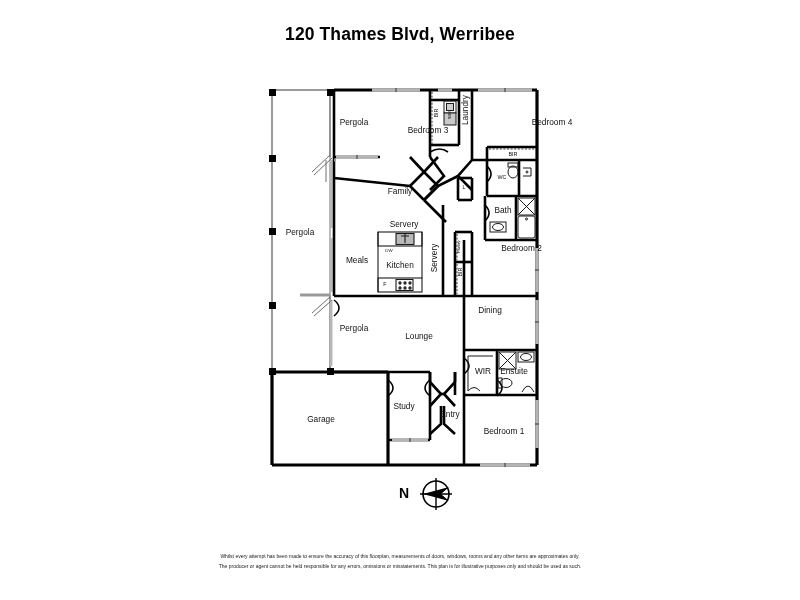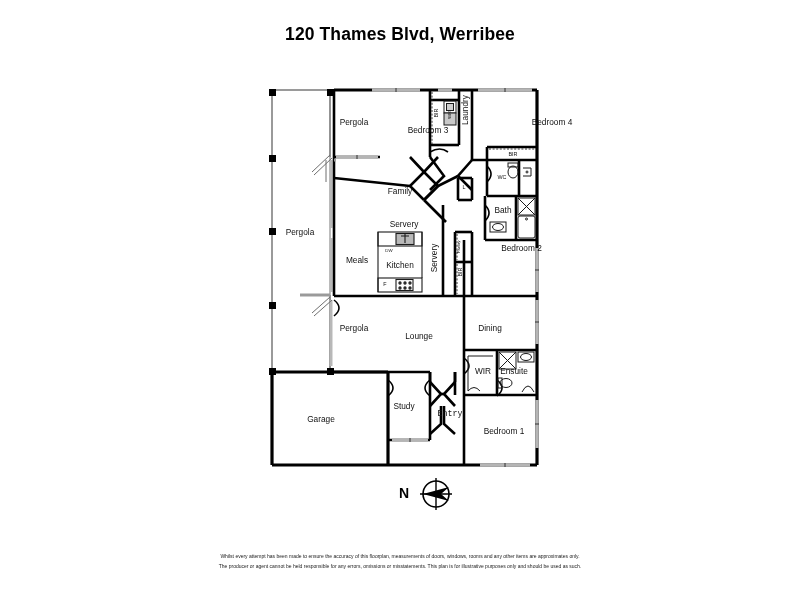--- a/index.html
+++ b/index.html
@@ -300,23 +300,23 @@
       <div class="lbl c " style="left: 354px; top: 328px;">Pergola</div>
       <div class="lbl c " style="left: 428px; top: 122px; margin-top: 8px;">Bedroom 3</div>
       <div class="lbl c " style="left: 508px; top: 122px; margin-left: 44px;">Bedroom 4</div>
       <div class="lbl c " style="left: 503px; top: 248px; padding-left: 37px;">Bedroom 2</div>
       <div class="lbl c " style="left: 504px; top: 431px;">Bedroom 1</div>
       <div class="lbl c " style="left: 400px; top: 191px; text-align: right;">Family</div>
       <div class="lbl c " style="left: 357px; top: 260px;">Meals</div>
       <div class="lbl c " style="left: 400px; top: 265px;">Kitchen</div>
       <div class="lbl c " style="left: 404px; top: 224px;">Servery</div>
       <div class="lbl c " style="left: 419px; top: 336px;">Lounge</div>
-      <div class="lbl c " style="left: 490px; top: 328px;">Dining</div>
+      <div class="lbl c " style="left: 490px; top: 310px;">Dining</div>
       <div class="lbl c " style="left: 404px; top: 406px;">Study</div>
-      <div class="lbl c " style="left: 450px; top: 414px; font-family: Liberation Mono, monospace;">Entry</div>
+      <div class="lbl c " style="left: 450px; top: 414px;">Entry</div>
       <div class="lbl c " style="left: 321px; top: 419px;">Garage</div>
       <div class="lbl c " style="left: 503px; top: 210px;">Bath</div>
       <div class="lbl c " style="left: 514px; top: 371px;">Ensuite</div>
       <div class="lbl c " style="left: 483px; top: 371px;">WIR</div>
       <div class="lbl c vert" style="left: 434px; top: 258px;">Servery</div>
       <div class="lbl c vert" style="left: 465px; top: 110px;">Laundry</div>
       <div class="lbl c vert sm" style="left: 437px; top: 113px;">BIR</div>
       <div class="lbl c vert xs" style="left: 450px; top: 115px;">WM</div>
       <div class="lbl c vert xs" style="left: 459px; top: 247px;">Pantry</div>
       <div class="lbl c vert sm" style="left: 461px; top: 272px;">BIR</div>

